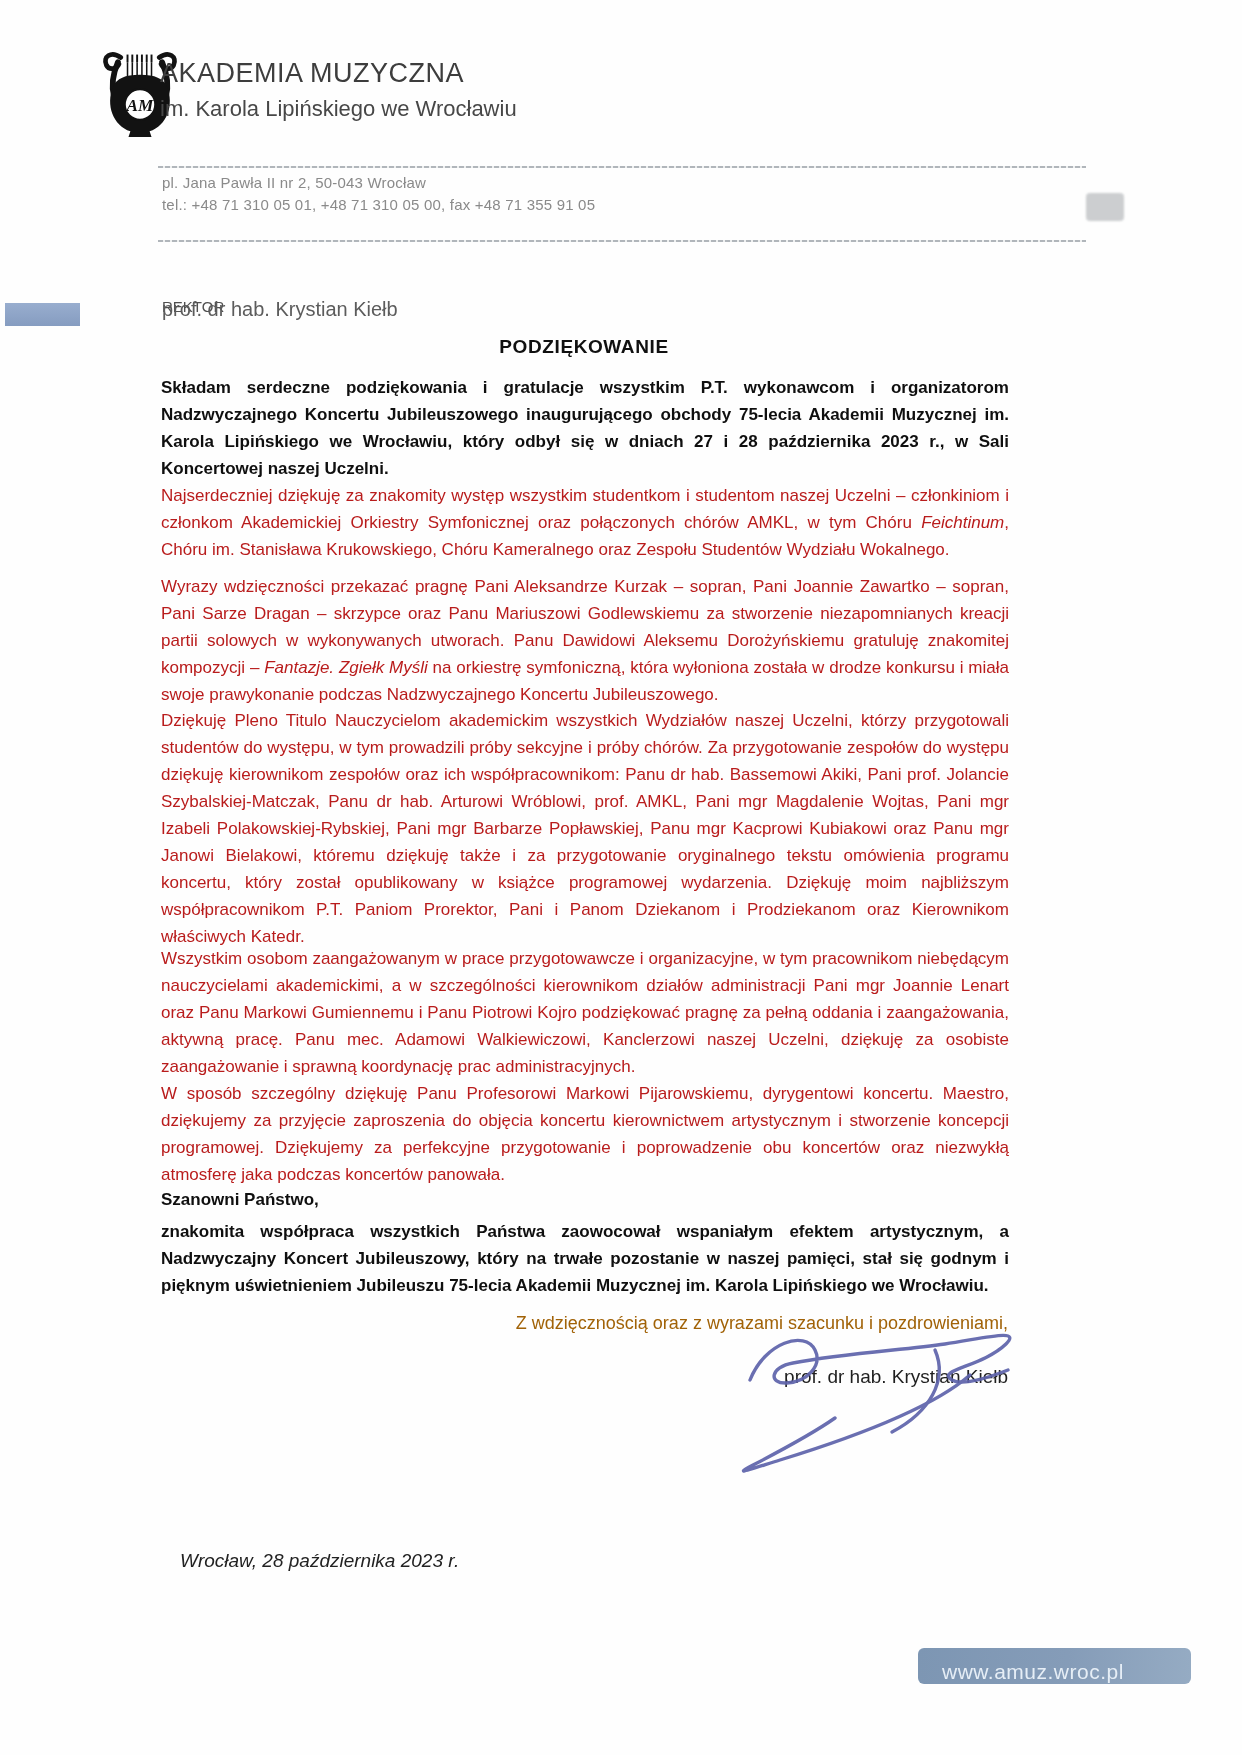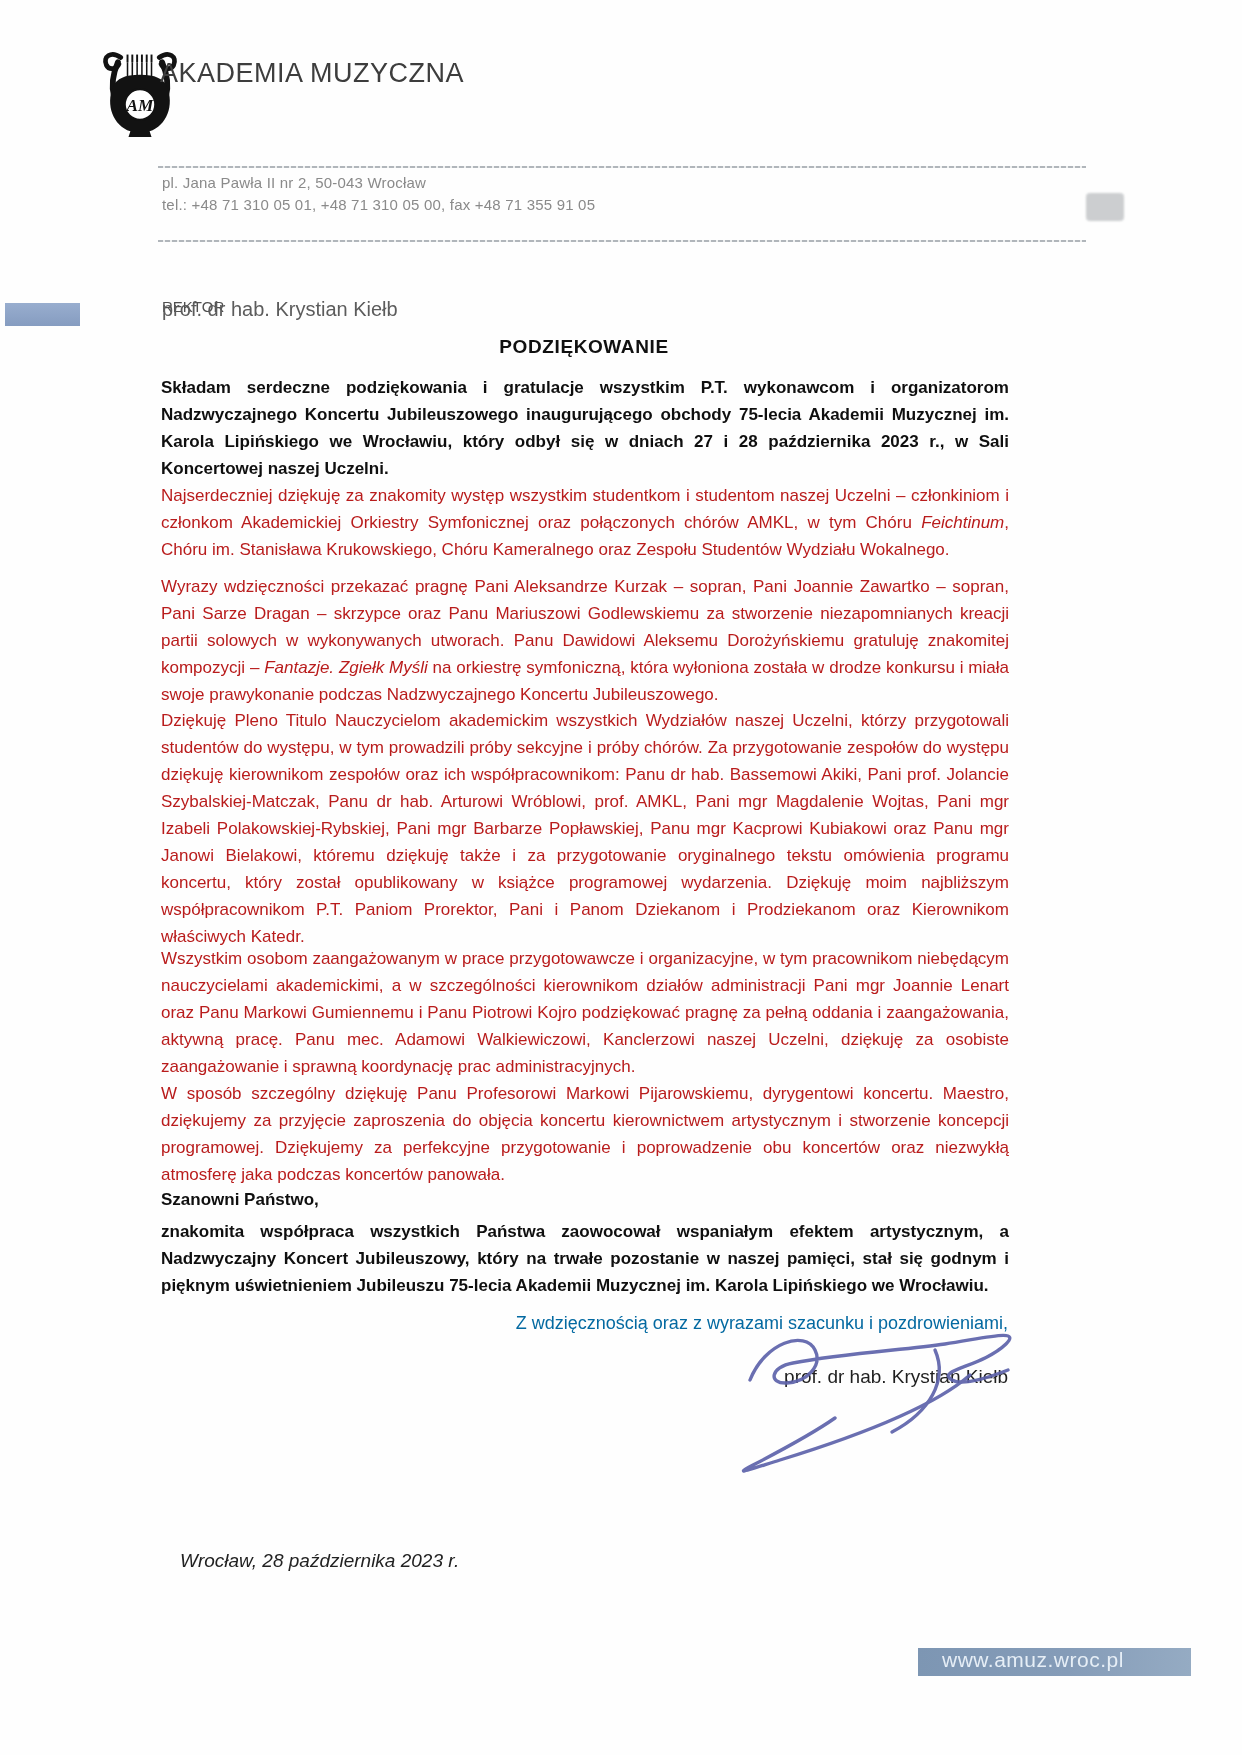--- a/index.html
+++ b/index.html
@@ -58,36 +58,36 @@
   .p3 { top:573px; }
   .p4 { top:707px; }
   .p5 { top:945px; }
   .p6 { top:1080px; }
   .salutation { top:1186px; text-align:left; }
   .p7 { top:1218px; }
   .em { font-style:italic; }
   
   .valediction {
     position:absolute; left:160px; top:1313px; width:848px;
-    text-align:right; font-size:18px; color:#0369a1;
+    text-align:right; font-size:18px; color:#a16207;
   }
   .signer {
     position:absolute; left:160px; top:1366px; width:848px;
     text-align:right; font-size:19px; color:#1f1f1f;
   }
   .signature { position:absolute; left:630px; top:1320px; width:430px; height:165px; pointer-events:none; }
   .place-date {
     position:absolute; left:180px; top:1550px;
     font-style:italic; font-size:19px; color:#222;
   }
   
   .footer-bar {
-    position:absolute; left:918px; top:1648px; width:273px; height:28px;
+    position:absolute; left:918px; top:1648px; width:273px; height:36px;
     background:linear-gradient(90deg,#7d96b3 0%, #859cb8 55%, #95abc3 100%);
-    display:flex; align-items:flex-start; padding-left:24px;
+    display:flex; align-items:flex-end; padding-left:24px;border-radius:6px;
   }
   .footer-bar span { font-size:21px; color:#e6eef6; letter-spacing:.5px; }
 </style>
 </head>
 <body>
 
 <div class="page">
 
   <svg class="logo" viewBox="0 0 100 100" aria-hidden="true">
     <path d="M30,14 C20,7 11,13 15,22 C18,28 26,26 28,21" fill="none" stroke="#121212" stroke-width="5" stroke-linecap="round"></path>
@@ -105,20 +105,21 @@
     <line x1="47" y1="19" x2="47" y2="52" stroke="#121212" stroke-width="1.6"></line>
     <line x1="52" y1="19" x2="52" y2="52" stroke="#121212" stroke-width="1.6"></line>
     <line x1="57" y1="19" x2="57" y2="52" stroke="#121212" stroke-width="1.6"></line>
     <line x1="62" y1="19" x2="62" y2="52" stroke="#121212" stroke-width="1.6"></line>
     <path d="M22,44 C14,64 22,85 40,91 L38,97 L62,97 L60,91 C78,85 86,64 78,44 C74,36 66,32 50,32 C34,32 26,36 22,44 Z" fill="#121212"></path>
     <circle cx="50" cy="63" r="16" fill="#ffffff" stroke="#121212" stroke-width="2.4"></circle>
     <text x="50" y="70" font-size="18" text-anchor="middle" font-family="Liberation Serif, serif" font-style="italic" font-weight="bold" fill="#121212">AM</text>
   </svg>
 
   <div class="org-name">AKADEMIA MUZYCZNA</div>
+  <div class="org-subtitle">im. Karola Lipińskiego we Wrocławiu</div>
 
   <div class="rule rule-top"></div>
   <div class="address-block">
     <div>pl. Jana Pawła II nr 2, 50-043 Wrocław</div>
     <div>tel.: +48 71 310 05 01, +48 71 310 05 00, fax +48 71 355 91 05</div>
   </div>
   <div class="rule rule-bottom"></div>
 
   <div class="artifact-gray"></div>
   <div class="artifact-blue"></div>

